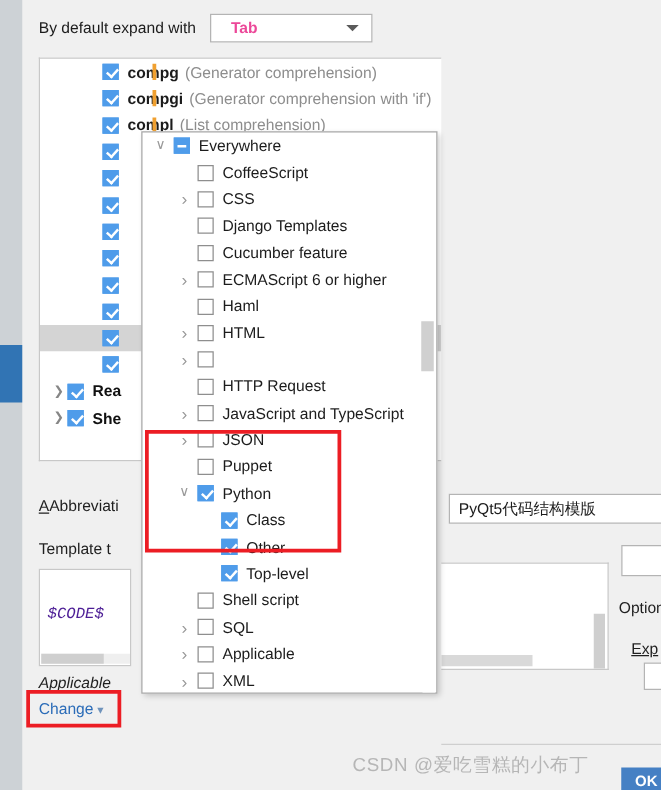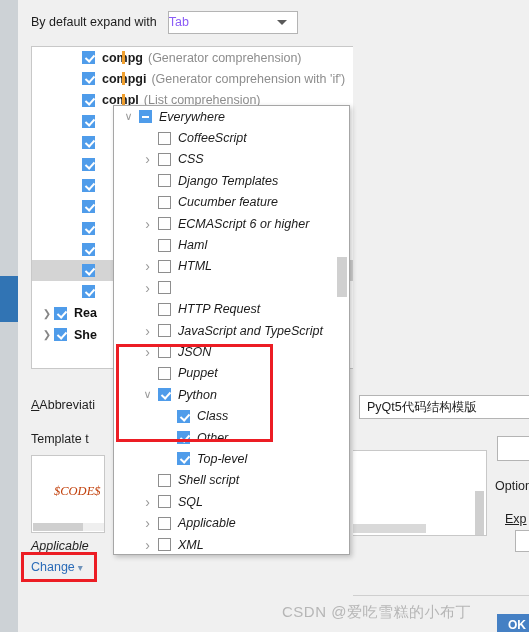--- a/index.html
+++ b/index.html
@@ -56,23 +56,24 @@
     width: 130px;
     height: 23px;
     background: #ffffff;
     border: 1px solid #b4b4b4;
     display: flex;
     align-items: center;
     box-sizing: border-box;
     position: relative;
   }
   #expand-combo .combo-value {
-    padding-left: 0;
-    font-size: 12.5px;
-    color: #8b5cf6;
+    padding-left: 16px;
+    font-size: 12.5px;
+    color: #ec4899;
+    font-weight: bold;
   }
   #expand-combo .combo-arrow {
     position: absolute;
     right: 10px;
     top: 50%;
     margin-top: -2px;
     width: 0; height: 0;
     border-left: 5px solid transparent;
     border-right: 5px solid transparent;
     border-top: 5px solid #5a5a5a;
@@ -174,25 +175,25 @@
     position: absolute;
     left: 31px; top: 455px;
     width: 74px; height: 78px;
     background: #ffffff;
     border: 1px solid #c8c8c8;
     box-sizing: border-box;
     overflow: hidden;
   }
   #code-text {
     position: absolute;
-    left: 22px; top: 28px;
-    font-family: Liberation Serif, serif;
+    left: 6px; top: 28px;
+    font-family: Liberation Mono, monospace;
     font-size: 12.5px;
     font-style: italic;
-    color: #c2410c;
+    color: #4c1d95;
     white-space: nowrap;
   }
   #code-hscroll {
     position: absolute;
     left: 1px; bottom: 1px;
     width: 72px; height: 8px;
     background: #efefef;
   }
   #code-hscroll-thumb {
     position: absolute;
@@ -322,21 +323,21 @@
     white-space: nowrap;
     position: relative;
   }
   .scope-row .twisty {
     flex: 0 0 17px;
     text-align: center;
     color: #9a9a9a;
     font-size: 11px;
     line-height: 1;
   }
-  .scope-row .lbl { color: #1c1c1c; font-style: italic; }
+  .scope-row .lbl { color: #1c1c1c; }
 
   
   #popup-scrollbar {
     position: absolute;
     right: 1px; top: 1px;
     width: 10px; height: 448px;
     background: #ffffff;
   }
   #popup-scroll-thumb {
     position: absolute;

